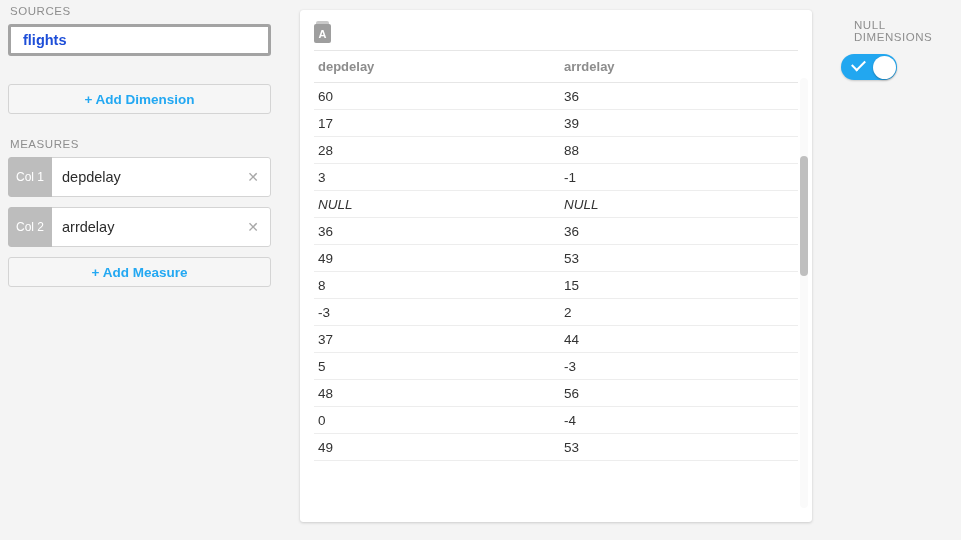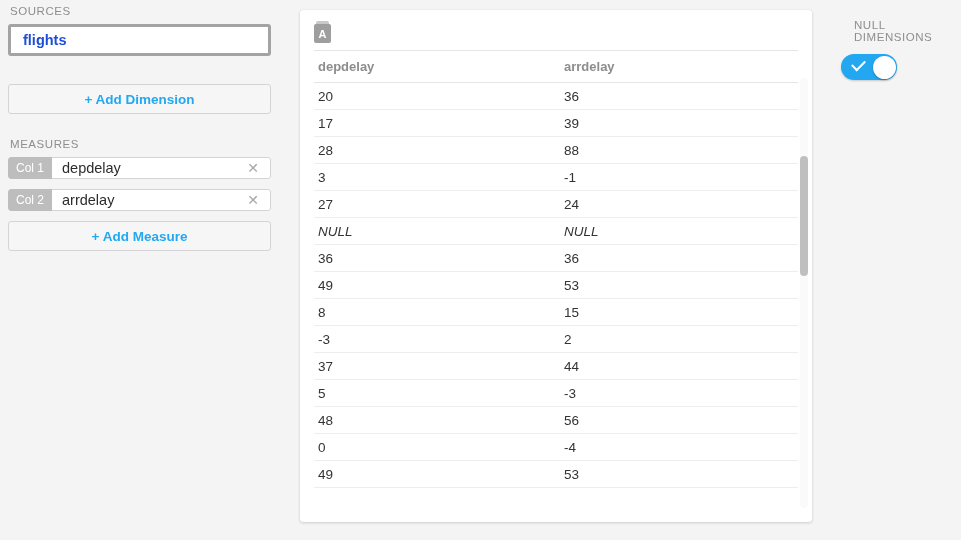--- a/index.html
+++ b/index.html
@@ -63,21 +63,21 @@
     font-weight: bold;
     display: flex;
     align-items: center;
     justify-content: center;
     cursor: pointer;
     user-select: none;
   }
 
   .measure-row {
     width: 263px;
-    height: 22px;
+    height: 40px;
     display: flex;
     align-items: stretch;
     margin-bottom: 10px;
     border-radius: 3px;
     overflow: hidden;
   }
   .measure-badge {
     width: 44px;
     background: #bdbdbd;
     color: #ffffff;
@@ -296,38 +296,34 @@
   <div class="table-scroll">
     <table class="data-table">
       <thead>
         <tr>
           <th>depdelay</th>
           <th>arrdelay</th>
         </tr>
       </thead>
       <tbody>
           <tr>
-            <td>20</td>
+            <td>60</td>
             <td>36</td>
           </tr>
           <tr>
             <td>17</td>
             <td>39</td>
           </tr>
           <tr>
             <td>28</td>
             <td>88</td>
           </tr>
           <tr>
             <td>3</td>
             <td>-1</td>
-          </tr>
-          <tr>
-            <td>27</td>
-            <td>24</td>
           </tr>
           <tr>
             <td class="null-cell">NULL</td>
             <td class="null-cell">NULL</td>
           </tr>
           <tr>
             <td>36</td>
             <td>36</td>
           </tr>
           <tr>

